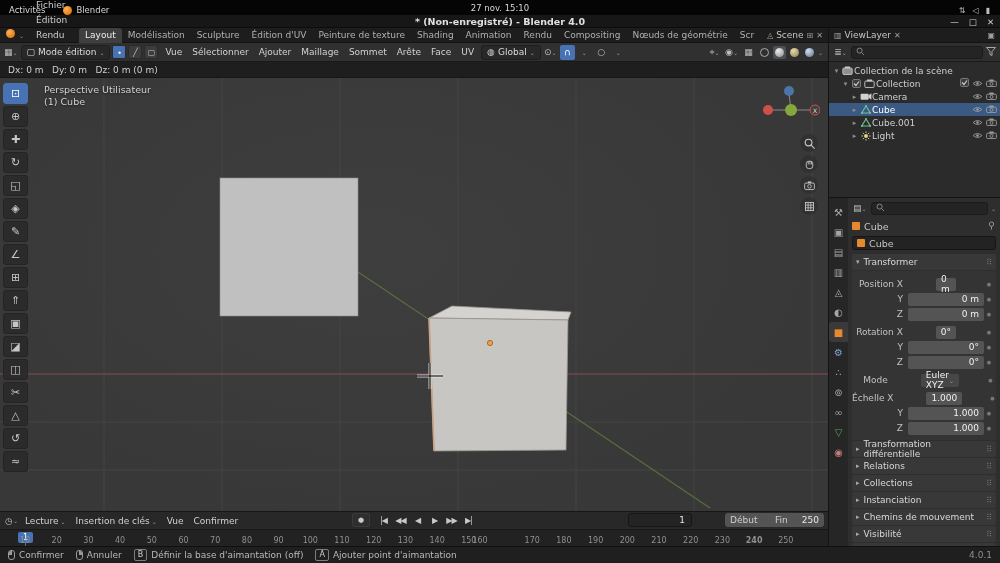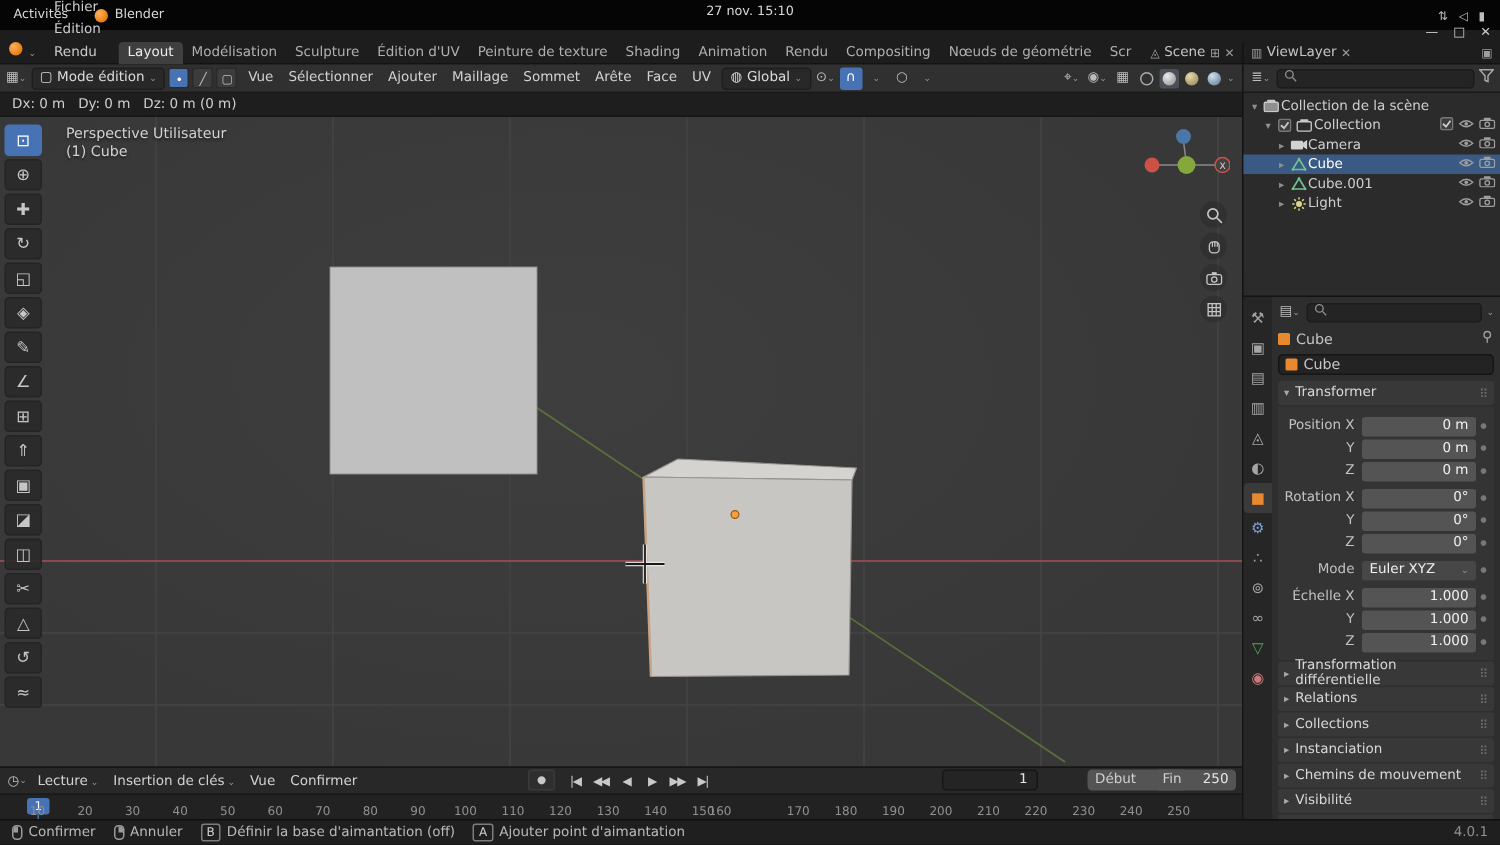--- a/index.html
+++ b/index.html
@@ -86,21 +86,21 @@
 #prop-content{flex:1;padding:3px 4px 0 4px;overflow:hidden;}
 .prop-search-row{display:flex;align-items:center;gap:3px;margin-bottom:4px;height:14px;}
 .prop-breadcrumb{display:flex;align-items:center;gap:4px;height:14px;margin-bottom:3px;}
 .sq-orange{width:8px;height:8px;background:#e8882f;border-radius:1px;display:inline-block;}
 .name-field{height:14px;background:#232323;border:1px solid #161616;border-radius:3px;display:flex;align-items:center;gap:4px;padding:0 4px;margin-bottom:4px;}
 .sec-head{height:16px;display:flex;align-items:center;background:#383838;border-radius:2px;margin-bottom:1px;padding:0 4px;gap:4px;color:#d8d8d8;font-size:9px;}
 .sec-head .grip{margin-left:auto;color:#6f6f6f;font-size:8px;}
 .disc{font-size:7px;color:#a8a8a8;}
 #transform-panel{background:#343434;border-radius:0 0 2px 2px;padding:2px 2px 4px 0;margin-bottom:1px;}
 .prop-row{display:flex;align-items:center;height:14px;margin-bottom:1px;}
-.prop-row.group{margin-top:4px;}
+.prop-row.group{margin-top:4px;gap:28px;}
 .prop-label{width:56px;text-align:right;padding-right:5px;color:#c2c2c2;font-size:9px;white-space:nowrap;}
 .prop-field{flex:1;height:13px;background:#545454;border-radius:2px;display:flex;align-items:center;justify-content:flex-end;padding:0 5px;font-size:9px;color:#f0f0f0;}
 .prop-field.dropdown{justify-content:space-between;background:#474747;}
 .prop-dot{width:10px;display:flex;justify-content:center;color:#777;font-size:5px;}
 
 #status-bar{position:absolute;left:0;top:546px;width:1000px;height:17px;background:#1f1f1f;border-top:1px solid #101010;display:flex;align-items:center;gap:12px;padding:0 8px;font-size:9px;color:#b9b9b9;z-index:4;}
 #status-version{margin-left:auto;color:#8f8f8f;}
 .sb-item{display:flex;align-items:center;white-space:nowrap;}
 .mouse{width:7px;height:10px;border:1px solid #9a9a9a;border-radius:3px;position:relative;display:inline-block;margin-right:4px;}
 .mouse.left::before{content:"";position:absolute;left:0;top:0;width:3px;height:4px;background:#9a9a9a;border-top-left-radius:2px;}
@@ -119,20 +119,23 @@
       <span>Blender</span>
     </span>
     <div id="sys-clock">27 nov. 15:10</div>
     <div id="sys-right">
       <span>⇅</span>
       <span>◁</span>
       <span>▮</span>
     </div>
   </div>
 
+  <div id="title-bar">
+    <span>* (Non-enregistré) - Blender 4.0</span>
+  </div>
   <div id="win-controls">
     <span>—</span>
     <span>□</span>
     <span>✕</span>
   </div>
 
   <div id="menu-bar">
     <span class="menu-item"><span class="blender-dot"></span><span class="caret">⌄</span></span>
     <div id="menus">
         <div class="menu-item">Fichier</div>
@@ -531,21 +534,21 @@
       <span class="ruler-num" style="left: 437.1px;">140</span>
       <span class="ruler-num" style="left: 468.8px;">150</span>
       <span class="ruler-num" style="left: 480px;">160</span>
       <span class="ruler-num" style="left: 532.2px;">170</span>
       <span class="ruler-num" style="left: 563.9px;">180</span>
       <span class="ruler-num" style="left: 595.6px;">190</span>
       <span class="ruler-num" style="left: 627.3px;">200</span>
       <span class="ruler-num" style="left: 659px;">210</span>
       <span class="ruler-num" style="left: 690.7px;">220</span>
       <span class="ruler-num" style="left: 722.4px;">230</span>
-      <span class="ruler-num" style="left: 754.1px;">240</span>
+      <span class="ruler-num" style="left: 754.1px; font-weight: bold;">240</span>
       <span class="ruler-num" style="left: 785.8px;">250</span>
     </div>
 
   <div id="properties">
     <div id="prop-tabs">
         <div class="ptab" style="color: rgb(165, 165, 165);">⚒</div>
         <div class="ptab" style="color: rgb(165, 165, 165);">▣</div>
         <div class="ptab" style="color: rgb(165, 165, 165);">▤</div>
         <div class="ptab" style="color: rgb(165, 165, 165);">▥</div>
         <div class="ptab" style="color: rgb(165, 165, 165);">◬</div>

